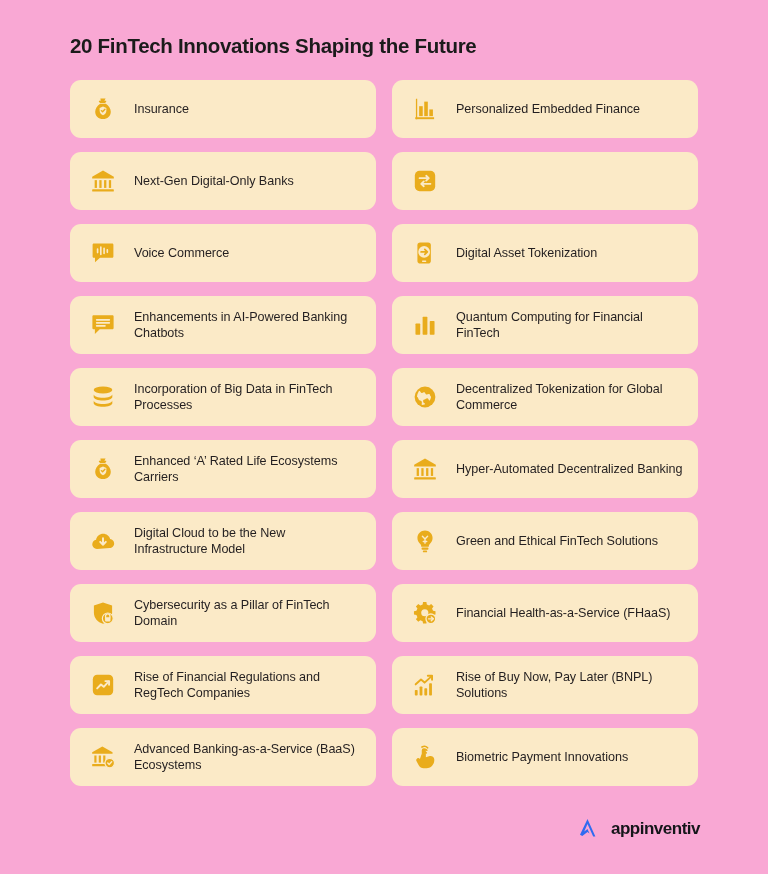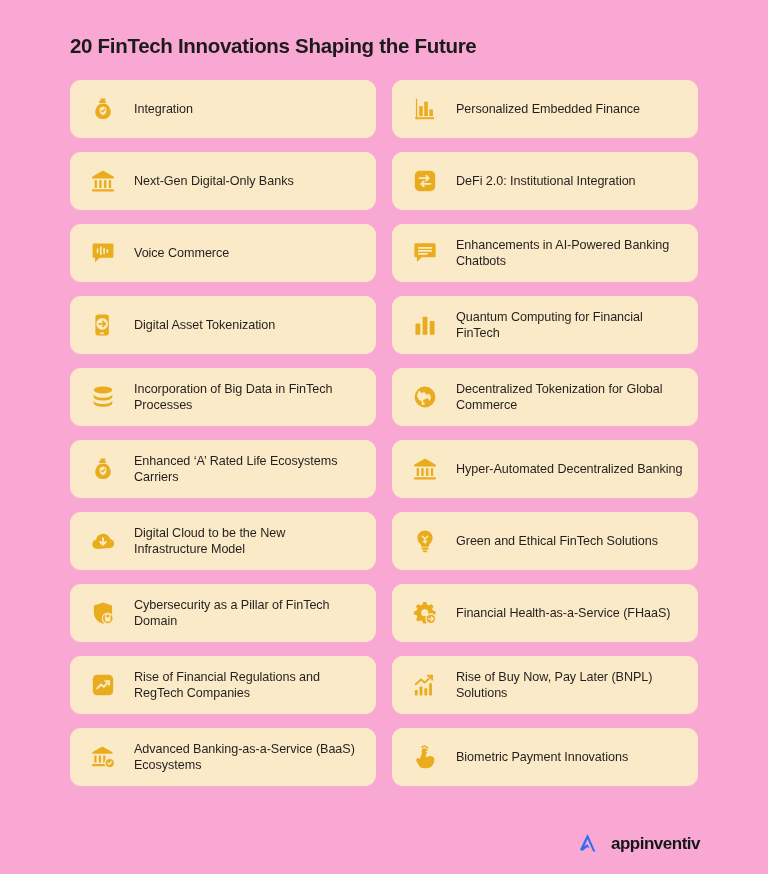--- a/index.html
+++ b/index.html
@@ -73,21 +73,21 @@
     font-size: 12.6px;
     line-height: 16.5px;
     font-weight: 500;
     color: #231f20;
     letter-spacing: -0.05px;
   }
 
   .brand {
     position: absolute;
     right: 68px;
-    bottom: 18px;
+    bottom: 33px;
     display: flex;
     align-items: center;
     gap: 11px;
   }
 
   .brand svg { display: block; }
 
   .brand .brand-name {
     font-size: 17px;
     font-weight: 700;
@@ -106,21 +106,21 @@
   <div class="grid">
       <div class="card">
         <span class="icon-wrap">
           <svg viewBox="0 0 24 24">
             <path d="M9.6 2.2h4.8l-1.1 2.1h1.3c.4 0 .6.4.4.7l-1 1.4h-4.8l-1-1.4c-.2-.3 0-.7.4-.7h1.3z" fill="#e9ac1c"></path>
             <path d="M9.4 7.1h5.2c2.6 1.6 4.6 4.3 4.6 7.5 0 4.2-3.2 6.7-7.2 6.7s-7.2-2.5-7.2-6.7c0-3.2 2-5.9 4.6-7.5z" fill="#e9ac1c"></path>
             <path d="M12 9.8l3.1 1.2v2.5c0 2-1.3 3.6-3.1 4.2-1.8-.6-3.1-2.2-3.1-4.2V11z" fill="#fbeac7"></path>
             <path d="M10.5 13.5l1.1 1.1 2.2-2.3" fill="none" stroke="#e9ac1c" stroke-width="1.3" stroke-linecap="round" stroke-linejoin="round"></path>
           </svg>
         </span>
-        <span class="card-label">Integration</span>
+        <span class="card-label">Insurance</span>
       </div>
       <div class="card">
         <span class="icon-wrap">
           <svg viewBox="0 0 24 24">
             <path d="M3.6 2.6h1.2v18.8H3.6z" fill="#e9ac1c"></path>
             <rect x="6.6" y="9.4" width="3.3" height="9.2" fill="#e9ac1c"></rect>
             <rect x="11.3" y="5.2" width="3.3" height="13.4" fill="#e9ac1c"></rect>
             <rect x="16" y="12.4" width="3.3" height="6.2" fill="#e9ac1c"></rect>
             <rect x="3" y="19.6" width="17.4" height="1.8" fill="#e9ac1c"></rect>
           </svg>
@@ -141,54 +141,53 @@
         <span class="card-label">Next-Gen Digital-Only Banks</span>
       </div>
       <div class="card">
         <span class="icon-wrap">
           <svg viewBox="0 0 24 24">
             <rect x="2.6" y="2.6" width="18.8" height="18.8" rx="4.4" fill="#e9ac1c"></rect>
             <path d="M7 9.4h8.1M13.1 7.2l2.4 2.2-2.4 2.2" fill="none" stroke="#fbeac7" stroke-width="1.7" stroke-linecap="round" stroke-linejoin="round"></path>
             <path d="M17 14.6H8.9M10.9 12.4l-2.4 2.2 2.4 2.2" fill="none" stroke="#fbeac7" stroke-width="1.7" stroke-linecap="round" stroke-linejoin="round"></path>
           </svg>
         </span>
-        <span class="card-label">DeFi 2.0: Institutional Integration</span>
       </div>
       <div class="card">
         <span class="icon-wrap">
           <svg viewBox="0 0 24 24">
             <path d="M3.6 3.2h16.8c.7 0 1.2.5 1.2 1.2v10.8c0 .7-.5 1.2-1.2 1.2H9.2l-4.6 4.2v-4.2H3.6c-.7 0-1.2-.5-1.2-1.2V4.4c0-.7.5-1.2 1.2-1.2z" fill="#e9ac1c"></path>
             <g stroke="#fbeac7" stroke-width="1.5" stroke-linecap="round">
               <path d="M7 8.4v3.2M10 6.6v6.8M13 7.6v4.8M16 9v2.4"></path>
             </g>
           </svg>
         </span>
         <span class="card-label">Voice Commerce</span>
       </div>
       <div class="card">
         <span class="icon-wrap">
           <svg viewBox="0 0 24 24">
+            <rect x="5" y="2.2" width="12.4" height="19.6" rx="2.6" fill="#e9ac1c"></rect>
+            <circle cx="11.2" cy="11" r="5.4" fill="#fbeac7"></circle>
+            <path d="M8.4 11h5.4M11.8 8.7l2.4 2.3-2.4 2.3" fill="none" stroke="#e9ac1c" stroke-width="1.6" stroke-linecap="round" stroke-linejoin="round"></path>
+            <rect x="9.2" y="19" width="4" height="1.2" rx="0.6" fill="#fbeac7"></rect>
+          </svg>
+        </span>
+        <span class="card-label">Digital Asset Tokenization</span>
+      </div>
+      <div class="card">
+        <span class="icon-wrap">
+          <svg viewBox="0 0 24 24">
             <path d="M3.4 3h17.2c.7 0 1.2.5 1.2 1.2v10.6c0 .7-.5 1.2-1.2 1.2H9l-4.5 4.4V16H3.4c-.7 0-1.2-.5-1.2-1.2V4.2C2.2 3.5 2.7 3 3.4 3z" fill="#e9ac1c"></path>
             <g stroke="#fbeac7" stroke-width="1.6" stroke-linecap="round">
               <path d="M6.2 7.2h11.6M6.2 10h11.6M6.2 12.8h7.6"></path>
             </g>
           </svg>
         </span>
         <span class="card-label">Enhancements in AI-Powered Banking Chatbots</span>
-      </div>
-      <div class="card">
-        <span class="icon-wrap">
-          <svg viewBox="0 0 24 24">
-            <rect x="5" y="2.2" width="12.4" height="19.6" rx="2.6" fill="#e9ac1c"></rect>
-            <circle cx="11.2" cy="11" r="5.4" fill="#fbeac7"></circle>
-            <path d="M8.4 11h5.4M11.8 8.7l2.4 2.3-2.4 2.3" fill="none" stroke="#e9ac1c" stroke-width="1.6" stroke-linecap="round" stroke-linejoin="round"></path>
-            <rect x="9.2" y="19" width="4" height="1.2" rx="0.6" fill="#fbeac7"></rect>
-          </svg>
-        </span>
-        <span class="card-label">Digital Asset Tokenization</span>
       </div>
       <div class="card">
         <span class="icon-wrap">
           <svg viewBox="0 0 24 24">
             <rect x="3.2" y="10.6" width="4.4" height="10.4" rx="0.6" fill="#e9ac1c"></rect>
             <rect x="9.8" y="4.4" width="4.4" height="16.6" rx="0.6" fill="#e9ac1c"></rect>
             <rect x="16.4" y="8.4" width="4.4" height="12.6" rx="0.6" fill="#e9ac1c"></rect>
           </svg>
         </span>
         <span class="card-label">Quantum Computing for Financial FinTech</span>

